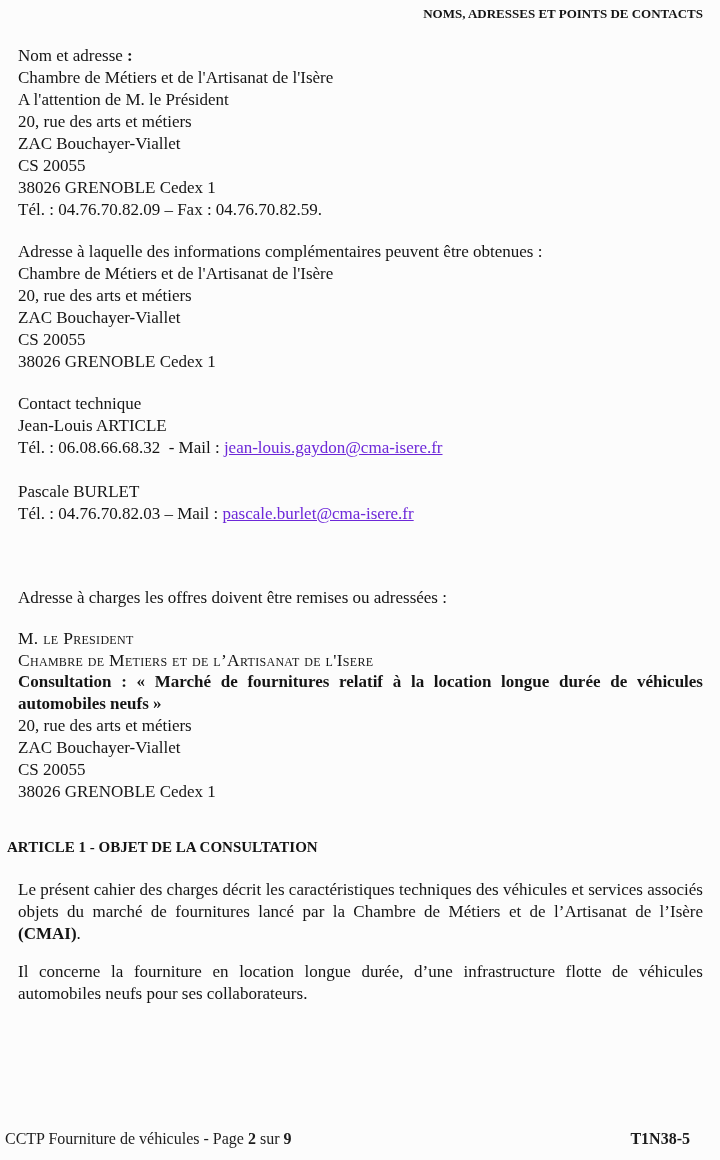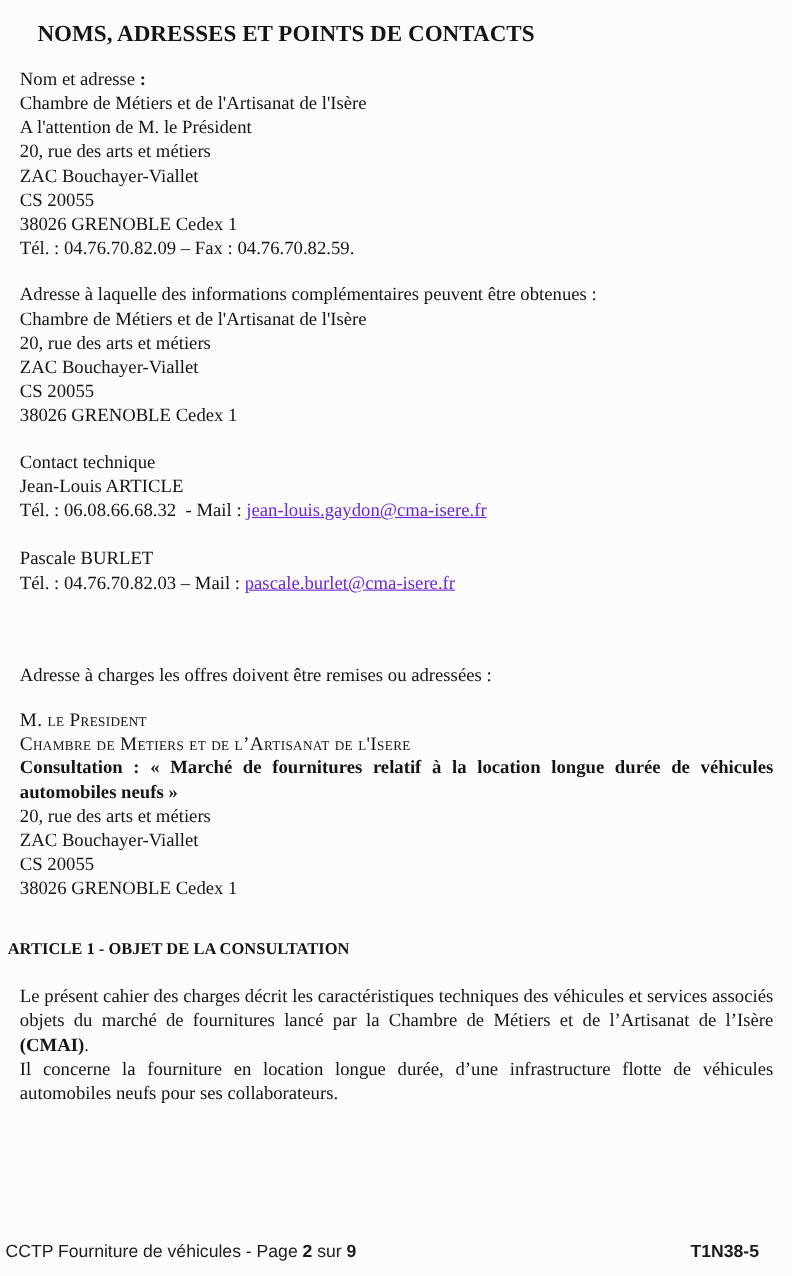--- a/index.html
+++ b/index.html
@@ -10,24 +10,25 @@
     font-family:"Liberation Serif", serif;
     position:relative;
     overflow:hidden;
   }
   .page {
     padding:3px 17px 0 18px;
     font-size:17px;
     line-height:22px;
   }
   .doc-title {
-    font-size:21px;
+    font-size:13px;
     font-weight:bold;
-    margin:16px;
+    margin:0;
     line-height:22px;
+    text-align:right;
   }
   .sec { margin-top:20px; }
   .sec-admin { margin-top:22px; }
   .sec-offres { margin-top:62px; }
   .line { white-space:pre-wrap; }
   .u { }
   .b { font-weight:bold; }
   .mail-link {
     color:#6d28d9;
     text-decoration:underline;
@@ -52,21 +53,21 @@
   .para {
     text-align:justify;
     margin:18px 0 0 0;
   }
   .footer {
     position:absolute;
     left:5px; right:30px; bottom:12px;
     display:flex;
     justify-content:space-between;
     align-items:baseline;
-    font-family:Liberation Sans, sans-serif;
+    font-family:Liberation Serif, serif;
     font-size:16px;
     color:#1c1c1c;
   }
 </style>
 </head>
 <body>
 
 <div class="page">
 
   <h1 class="doc-title">NOMS, ADRESSES ET POINTS DE CONTACTS</h1>
@@ -110,20 +111,20 @@
       <div class="consult">Consultation : « Marché de fournitures relatif à la location longue durée de véhicules automobiles neufs »</div>
       <div class="line">20, rue des arts et métiers</div>
       <div class="line">ZAC Bouchayer-Viallet</div>
       <div class="line">CS 20055</div>
       <div class="line">38026 GRENOBLE Cedex 1</div>
     </div>
   </div>
 
   <h2 class="article-heading">ARTICLE 1 - OBJET DE LA CONSULTATION</h2>
   <p class="para"><span>Le présent cahier des charges décrit les caractéristiques techniques des véhicules et services associés objets du marché de fournitures lancé par la Chambre de Métiers et de l’Artisanat de l’Isère </span><span class="b">(CMAI)</span><span>.</span></p>
-  <p class="para" style="margin-top:0;font-family:Liberation Serif, serif;">Il concerne la fourniture en location longue durée, d’une infrastructure flotte de véhicules automobiles neufs pour ses collaborateurs.</p>
+  <p class="para" style="margin-top:16px;font-family:Liberation Serif, serif;">Il concerne la fourniture en location longue durée, d’une infrastructure flotte de véhicules automobiles neufs pour ses collaborateurs.</p>
 
 </div>
 
 <div class="footer">
   <div><span>CCTP Fourniture de véhicules - Page </span><span class="b">2</span><span> sur </span><span class="b">9</span></div>
   <div class="b">T1N38-5</div>
 </div>
 
 </body></html>

